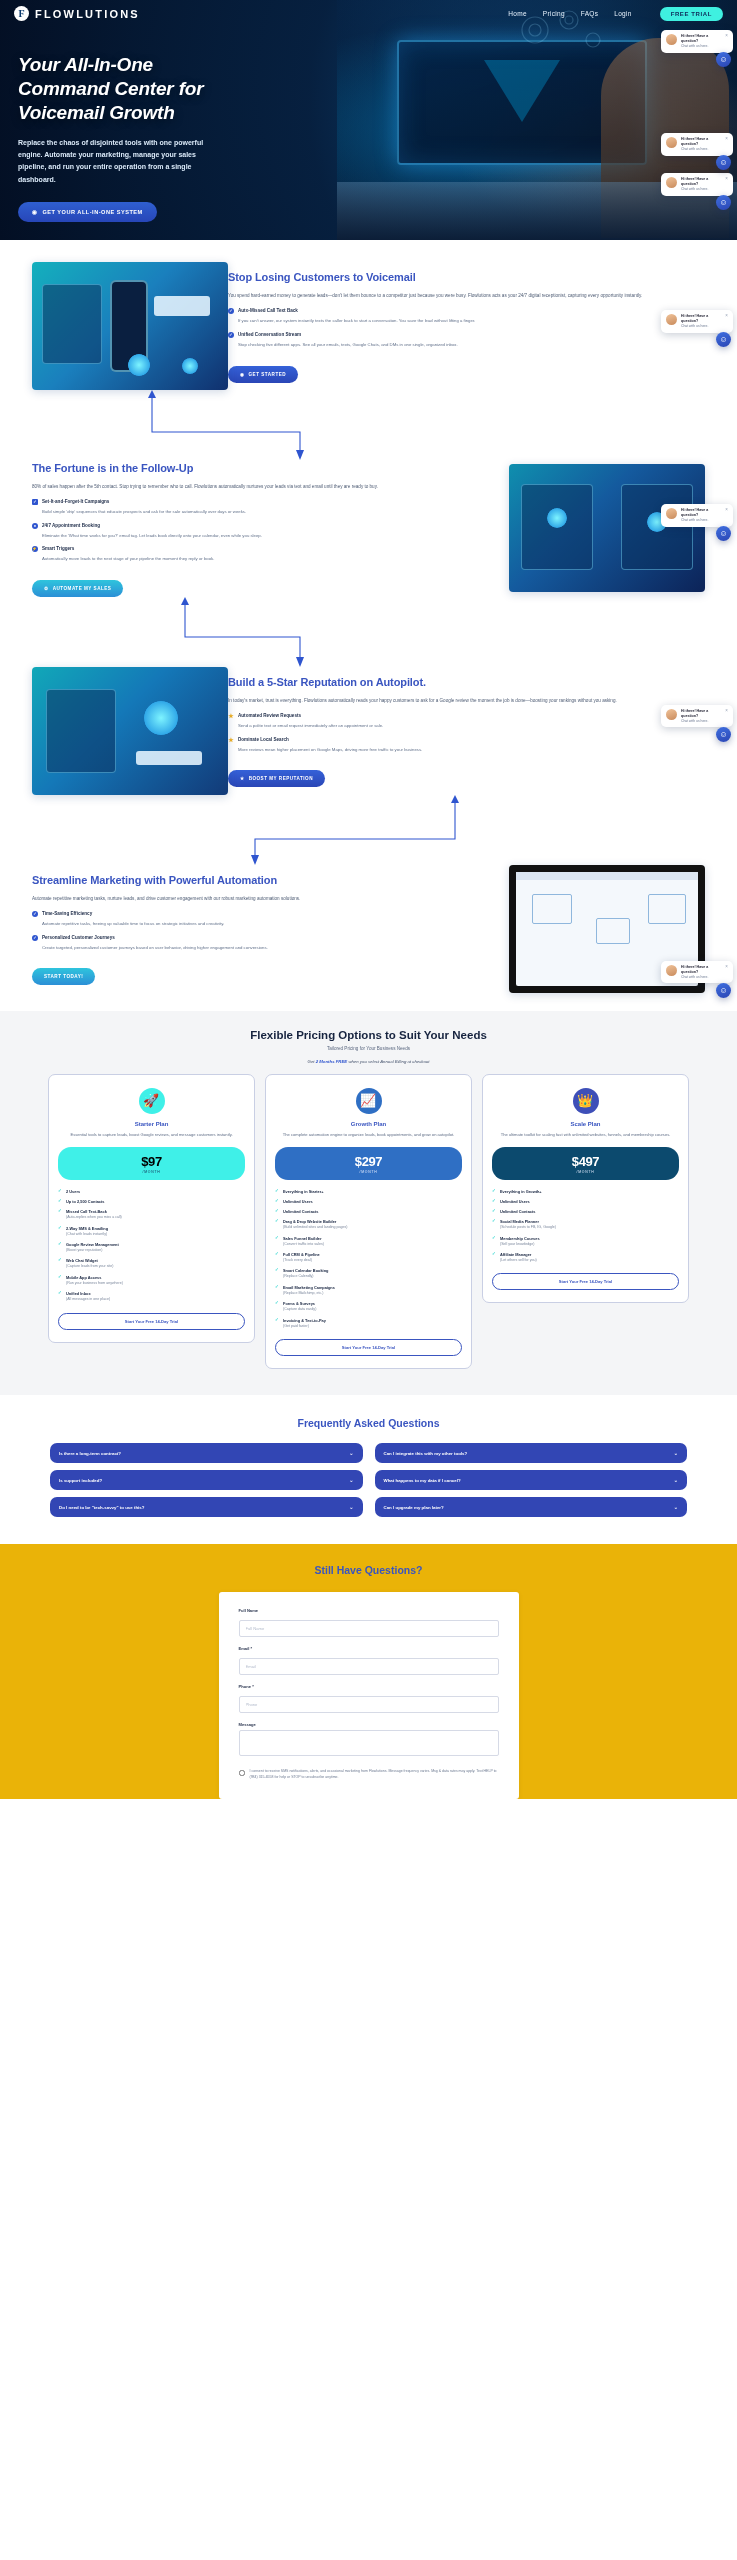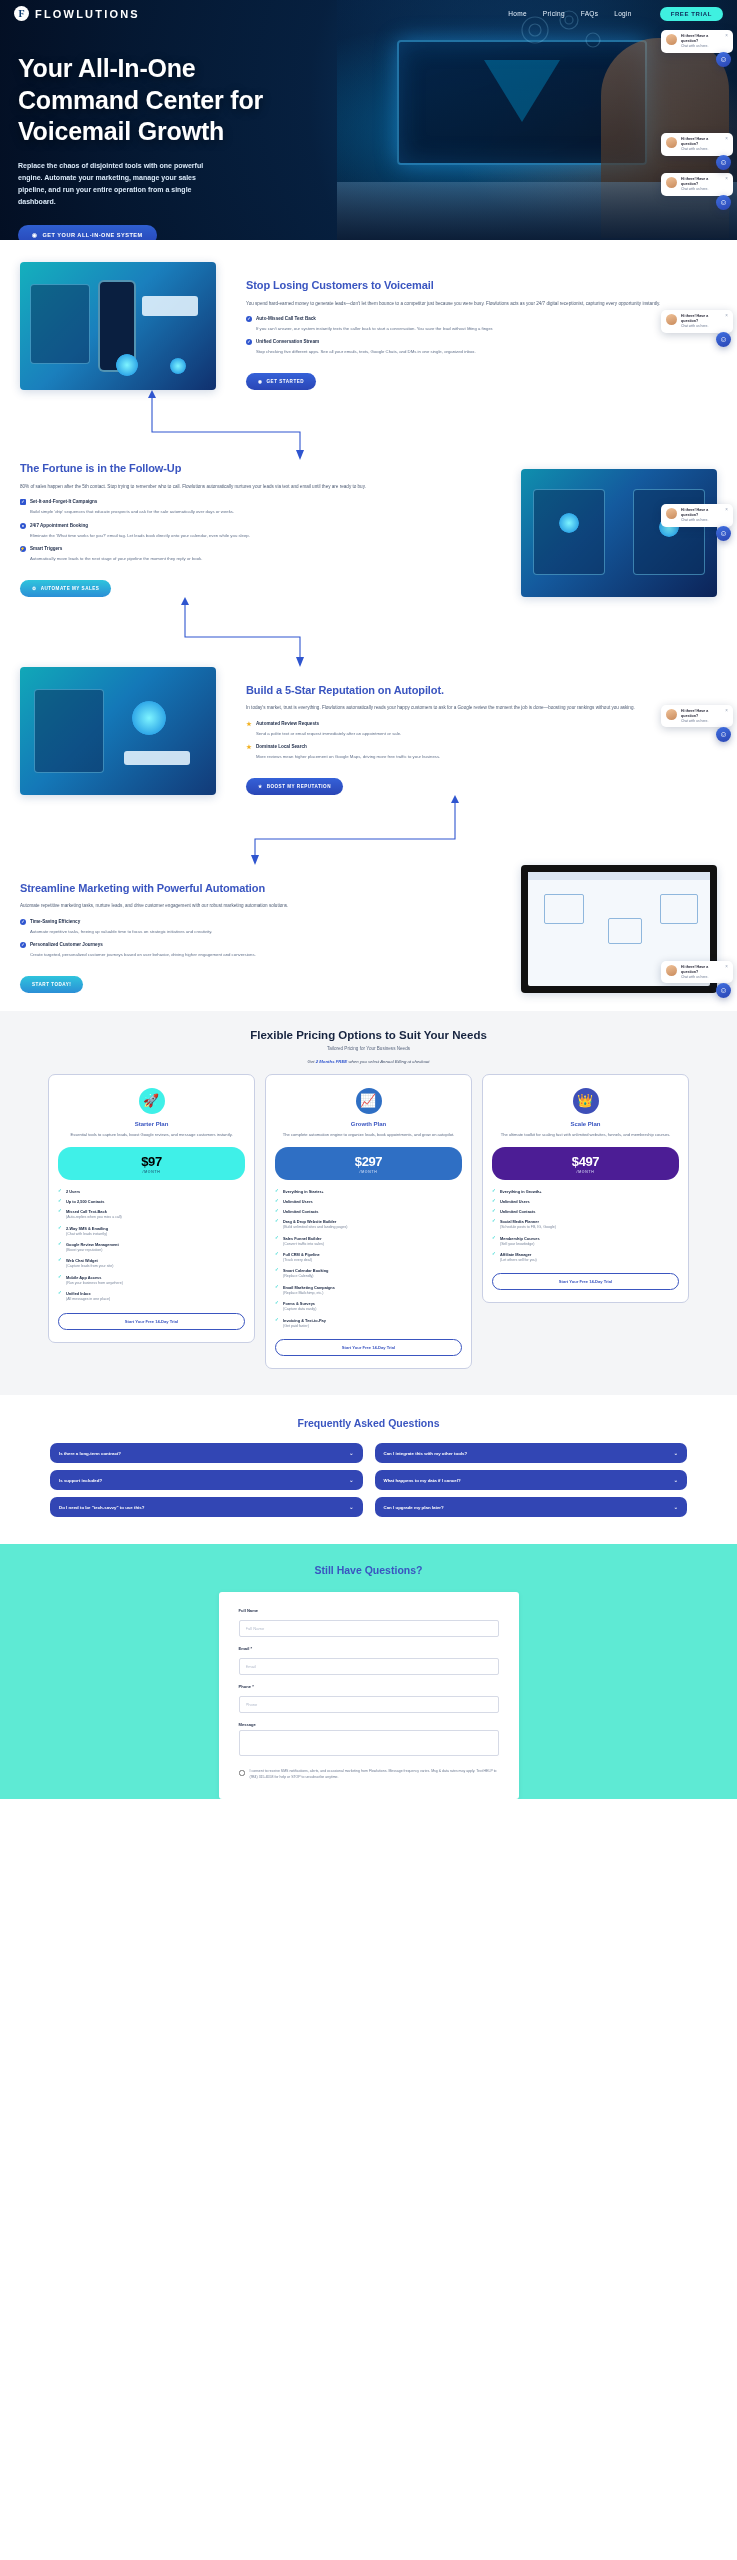--- a/index.html
+++ b/index.html
@@ -71,22 +71,22 @@
     color: #e9f4ff; font-size: 6.5px; text-decoration: none; letter-spacing: .3px;
   }
   .nav-cta {
     margin-left: 12px;
     background: #3ff0e0; color: #0e2a58;
     font-size: 6px; font-weight: 700; letter-spacing: .6px;
     padding: 4px 11px; border-radius: 12px; border: none; cursor: pointer;
   }
   .hero-copy { position: relative; z-index: 5; padding: 32px 0 0 18px; width: 330px; }
   .hero-h1 {
-    color: #fff; font-size: 25px; line-height: 1.26; font-weight: 800;
-    letter-spacing: -.2px; text-shadow: 0 2px 10px rgba(0,0,0,.45);
+    color: #fff; font-size: 19px; line-height: 1.26; font-weight: 800;
+    letter-spacing: -.2px; text-shadow: 0 2px 10px rgba(0,0,0,.45); font-style: italic;
   }
   .hero-sub {
     margin-top: 12px; color: #dbeaf9; font-size: 7px; line-height: 1.75;
     width: 200px; font-weight: 600;
   }
   .hero-btn {
     margin-top: 16px;
     display: inline-flex; align-items: center; gap: 5px;
     background: linear-gradient(180deg,#2f5fd0,#2746b8);
     color: #fff; font-size: 5.6px; font-weight: 700; letter-spacing: .5px;
@@ -110,21 +110,21 @@
   .chat-x { font-size: 4.5px; color: #9aa5b8; line-height: 1; cursor: pointer; }
   .chat-bubble {
     position: absolute; right: 6px; width: 15px; height: 15px; border-radius: 50%;
     background: linear-gradient(160deg,#3f6fe0,#2b46b4);
     color: #fff; font-size: 8px; display: flex; align-items: center; justify-content: center;
     box-shadow: 0 2px 7px rgba(20,40,100,.35); z-index: 30; cursor: pointer;
   }
 
   
   .section { position: relative; padding: 0 0; }
-  .row { display: flex; gap: 30px; padding: 0 20px; align-items: flex-end; }
+  .row { display: flex; gap: 0; padding: 0 32px; align-items: center; }
   .row.rev { flex-direction: row-reverse; }
   .art {
     flex: 0 0 196px; height: 128px; border-radius: 4px;
     background: linear-gradient(135deg,#11a8b8 0%, #1478b8 42%, #123a78 100%);
     position: relative; overflow: hidden;
     box-shadow: 0 2px 10px rgba(20,60,120,.2);
   }
   .art.teal { background: linear-gradient(135deg,#14b0bd 0%, #1a7fbd 45%, #10306e 100%); }
   .art.dark { background: linear-gradient(135deg,#0f8fae 0%, #145a9e 40%, #0c2358 100%); }
   .art-node {
@@ -191,21 +191,21 @@
   .plan-icon.c1 { background: #3ff0e8; }
   .plan-icon.c2 { background: #2f6fc4; }
   .plan-icon.c3 { background: #3e4fb8; }
   .plan-name { text-align: center; margin-top: 7px; font-size: 6px; font-weight: 700; color: #3a55c0; }
   .plan-desc { text-align: center; margin-top: 5px; font-size: 4.1px; line-height: 1.65; color: #5f6d86; }
   .price-band {
     margin-top: 9px; border-radius: 13px; padding: 7px 0 6px; text-align: center;
   }
   .price-band.b1 { background: #3ff0e8; }
   .price-band.b2 { background: #2f6fc4; }
-  .price-band.b3 { background: #4c1d95; }
+  .price-band.b3 { background: #0c4a6e; }
   .price-amt { font-size: 13px; font-weight: 800; letter-spacing: -.4px; }
   .b1 .price-amt { color: #000000; }
   .b2 .price-amt, .b3 .price-amt { color: #fff; }
   .price-per { font-size: 3.4px; letter-spacing: .8px; margin-top: 1px; }
   .b1 .price-per { color: #0f2d55; }
   .b2 .price-per, .b3 .price-per { color: #e4ecff; }
   .feat { margin-top: 9px; }
   .feat li { list-style: none; margin-bottom: 5px; }
   .feat-h { display: flex; gap: 3px; align-items: flex-start; font-size: 3.9px; font-weight: 700; color: #16233f; }
   .feat-c { color: #33d6d0; font-size: 4.4px; line-height: 1; flex: 0 0 5px; }
@@ -223,21 +223,21 @@
   .faq-col { flex: 1; }
   .faq-item {
     background: #3246b4; color: #fff; border-radius: 7px;
     padding: 7px 9px; margin-bottom: 7px;
     display: flex; align-items: center; justify-content: space-between;
     font-size: 4.4px; font-weight: 700; cursor: pointer;
   }
   .faq-chev { font-size: 5px; opacity: .9; }
 
   
-  .contact { background: #5eead4; padding: 20px 0 0; }
+  .contact { background: #eab308; padding: 20px 0 0; }
   .contact-title { text-align: center; font-size: 10.5px; font-weight: 700; color: #3a55c0; }
   .form-card {
     margin: 16px auto 0; width: 300px; background: #fff;
     border-radius: 3px; padding: 16px 20px 18px;
     box-shadow: 0 1px 5px rgba(20,40,90,.07);
   }
   .fld { margin-bottom: 9px; }
   .fld label { display: block; font-size: 4.1px; font-weight: 700; color: #2b3650; margin-bottom: 3px; }
   .fld input, .fld textarea {
     width: 100%; border: 1px solid #d6dae6; border-radius: 2px;

